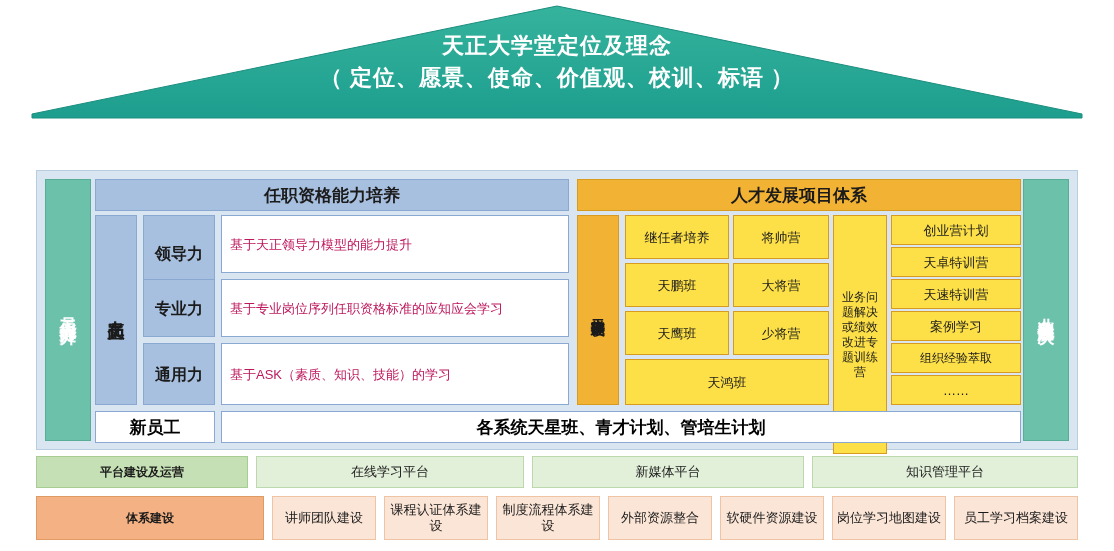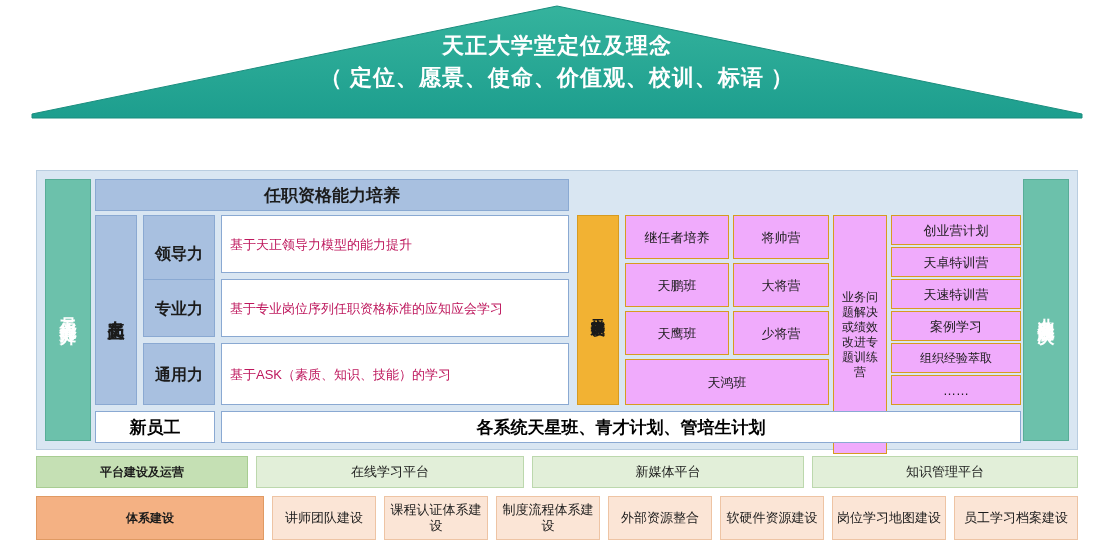--- a/index.html
+++ b/index.html
@@ -134,21 +134,21 @@
     border: 1px solid #8aa9d2;
     color: #1b1b1b;
   }
   .white-box {
     background: #ffffff;
     border: 1px solid #8aa9d2;
     color: #be185d;
     padding: 0 8px;
   }
   .orange-box {
-    background: #f0abfc;
+    background: #fde047;
     border: 1px solid #d79b20;
     color: #1b1b1b;
   }
   .orange-vert {
     background: #f2b233;
     border: 1px solid #d79b20;
     color: #1b1b1b;
     writing-mode: vertical-rl;
     letter-spacing: 1px;
   }
@@ -247,20 +247,21 @@
 
     <div class="box blue-box center" style="left:106px; top:44px; width:72px; height:76px; font-size:16px; font-weight:bold;">领导力</div>
     <div class="box white-box" style="left:184px; top:44px; width:348px; height:58px;">基于天正领导力模型的能力提升</div>
 
     <div class="box blue-box center" style="left:106px; top:108px; width:72px; height:58px; font-size:16px; font-weight:bold;">专业力</div>
     <div class="box white-box" style="left:184px; top:108px; width:348px; height:58px;">基于专业岗位序列任职资格标准的应知应会学习</div>
 
     <div class="box blue-box center" style="left:106px; top:172px; width:72px; height:62px; font-size:16px; font-weight:bold;">通用力</div>
     <div class="box white-box" style="left:184px; top:172px; width:348px; height:62px;">基于ASK（素质、知识、技能）的学习</div>
 
+    <div class="col-head head-orange" style="left:540px; top:8px; width:444px;">人才发展项目体系</div>
 
     <div class="box orange-vert center" style="left:540px; top:44px; width:42px; height:190px; font-size:14px; font-weight:bold; justify-content:center;">干部梯队建设</div>
 
     <div class="box orange-box center" style="left:588px; top:44px; width:104px; height:44px;">继任者培养</div>
     <div class="box orange-box center" style="left:588px; top:92px; width:104px; height:44px;">天鹏班</div>
     <div class="box orange-box center" style="left:588px; top:140px; width:104px; height:44px;">天鹰班</div>
 
     <div class="box orange-box center" style="left:696px; top:44px; width:96px; height:44px;">将帅营</div>
     <div class="box orange-box center" style="left:696px; top:92px; width:96px; height:44px;">大将营</div>
     <div class="box orange-box center" style="left:696px; top:140px; width:96px; height:44px;">少将营</div>

